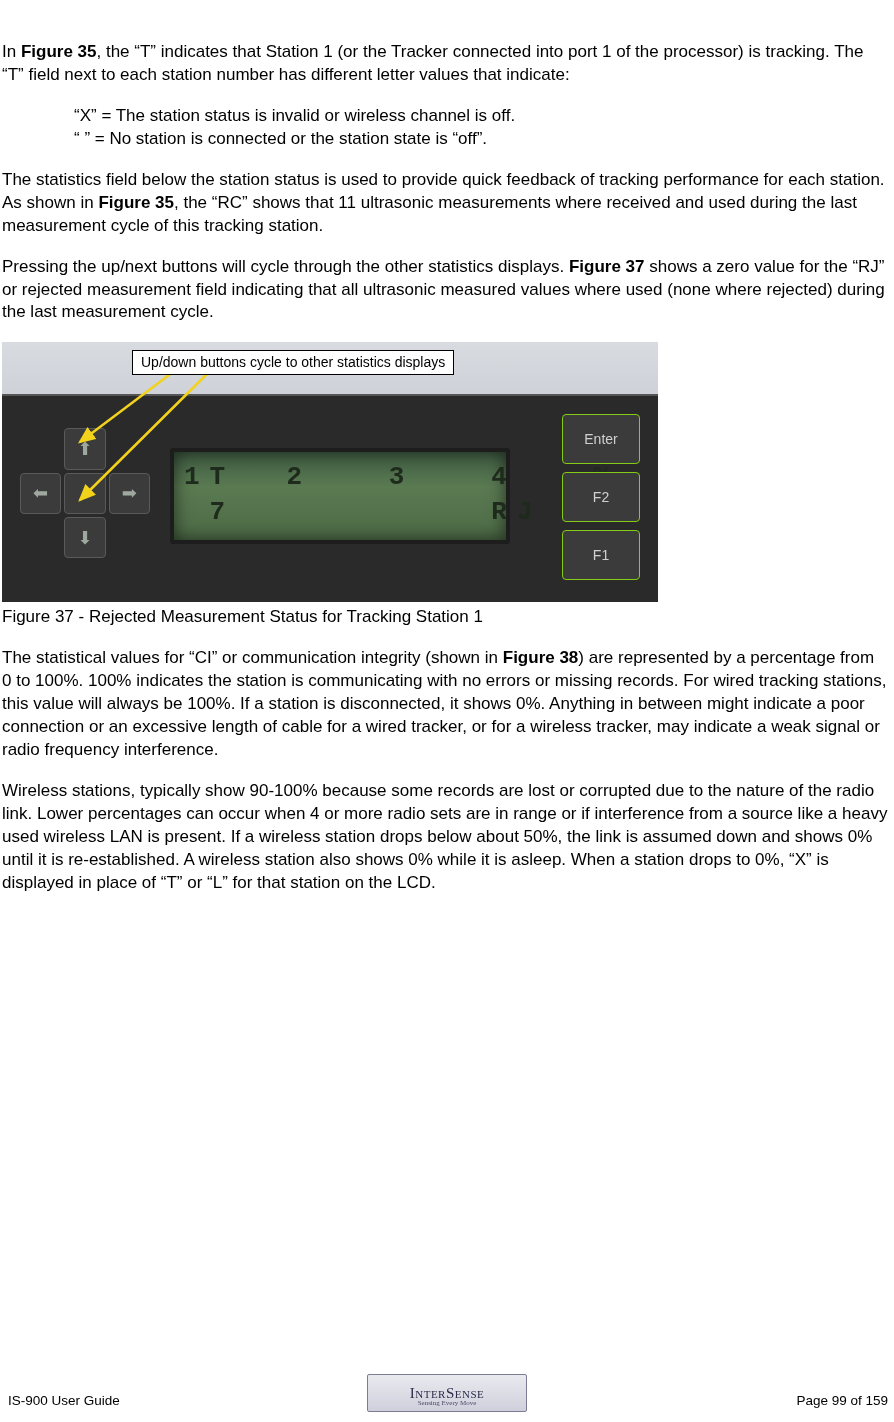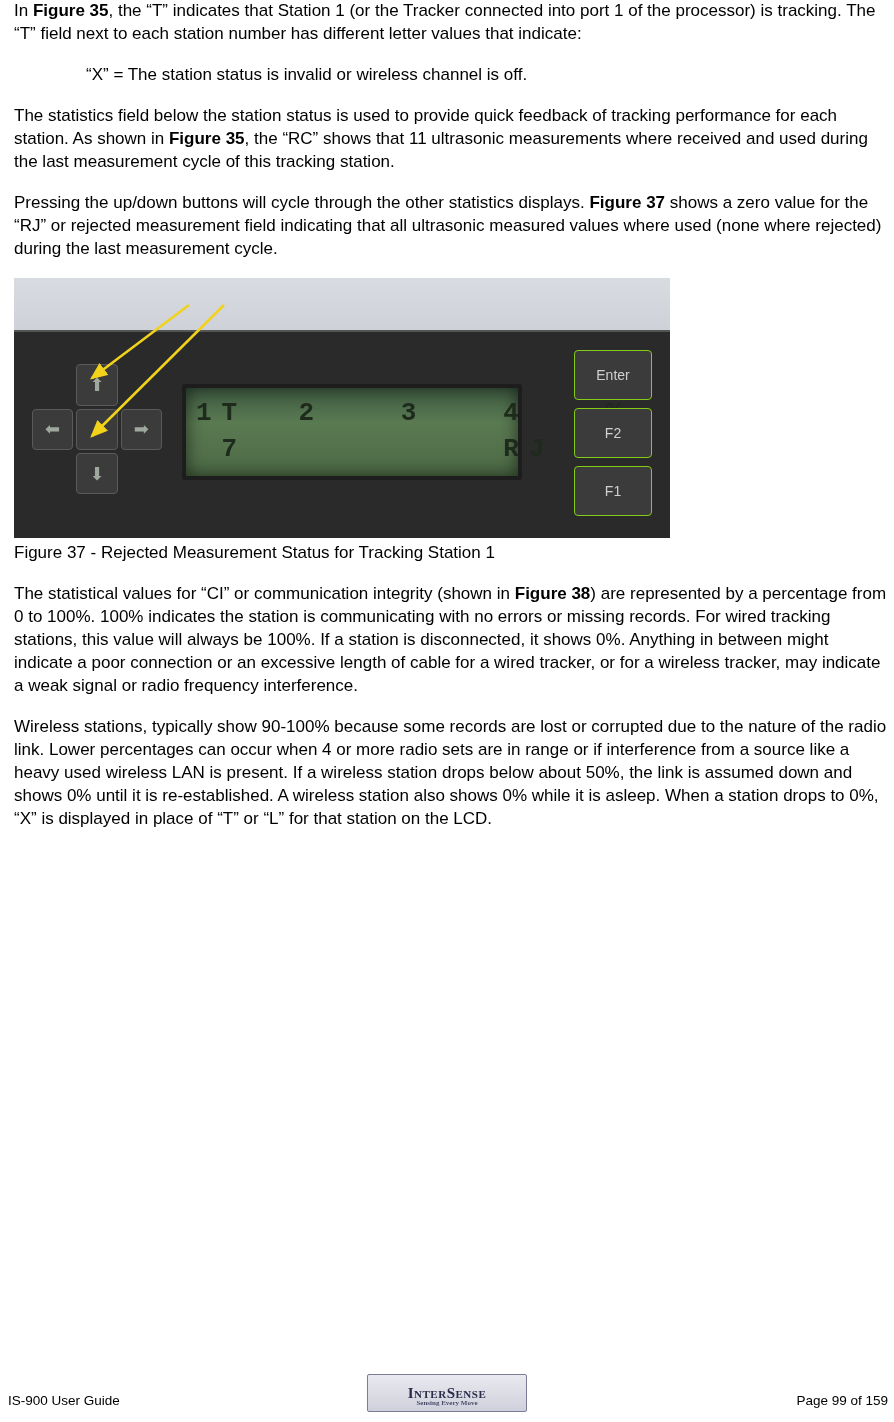--- a/index.html
+++ b/index.html
@@ -8,21 +8,22 @@
       line-height: 1.35;
       color: #000;
       margin: 0;
       padding: 0;
       width: 894px;
       height: 1422px;
       position: relative;
       box-sizing: border-box;
     }
     .page {
-      padding: 0 6px 0 14px;
+      padding: 0 6px 0 2px;
+      margin-top: 41px;
     }
     .para {
       margin: 0 0 18px 0;
     }
     .indent-list {
       margin: 0 0 18px 72px;
     }
     .indent-list div {
       margin: 0;
     }
@@ -155,21 +156,21 @@
       width: 158px;
       height: 36px;
       background: linear-gradient(#e9e9ef, #cfd0dc);
       border: 1px solid #7a7c96;
       border-radius: 2px;
       display: flex;
       align-items: center;
       justify-content: center;
       font-family: "Times New Roman", serif;
       font-variant: small-caps;
-      font-weight: bold;
+      font-weight: normal;
       font-size: 15px;
       color: #2a2c4a;
       letter-spacing: 0.5px;
       overflow: hidden;
     }
     .footer-logo .tag {
       position: absolute;
       bottom: 3px;
       font-size: 7px;
       font-variant: normal;
@@ -182,32 +183,34 @@
 <body>
 
 <div class="page">
 
   <p class="para">
     <span>In </span><b>Figure 35</b><span>, the “T” indicates that Station 1 (or the Tracker connected into port 1 of the processor) is tracking.  The “T” field next to each station number has different letter values that indicate:</span>
   </p>
 
   <div class="indent-list">
     <div>“X” = The station status is invalid or wireless channel is off.</div>
+    <div>“  ” = No station is connected or the station state is “off”.</div>
   </div>
 
   <p class="para">
     <span>The statistics field below the station status is used to provide quick feedback of tracking performance for each station.  As shown in </span><b>Figure 35</b><span>, the “RC” shows that 11 ultrasonic measurements where received and used during the last measurement cycle of this tracking station.</span>
   </p>
 
   <p class="para">
-    <span>Pressing the up/down buttons will cycle through the other statistics displays.  </span><b>Figure 37</b><span> shows a zero value for the “RJ” or rejected measurement field indicating that all ultrasonic measured values where used (none where rejected) during the last measurement cycle.</span>
+    <span>Pressing the up/next buttons will cycle through the other statistics displays.  </span><b>Figure 37</b><span> shows a zero value for the “RJ” or rejected measurement field indicating that all ultrasonic measured values where used (none where rejected) during the last measurement cycle.</span>
   </p>
 
   <div class="figure-block">
     <div class="device">
+      <div class="device-caption-box">Up/down buttons cycle to other statistics displays</div>
       <svg class="arrow-svg">
         <defs>
           <marker id="ah" markerWidth="8" markerHeight="8" refX="6" refY="3" orient="auto">
             <path d="M0,0 L7,3 L0,6 Z" fill="#f2d21a"></path>
           </marker>
         </defs>
         <line x1="175" y1="27" x2="78" y2="100" stroke="#f2d21a" stroke-width="2.5" marker-end="url(#ah)"></line>
         <line x1="210" y1="27" x2="78" y2="158" stroke="#f2d21a" stroke-width="2.5" marker-end="url(#ah)"></line>
       </svg>
       <div class="panel">

